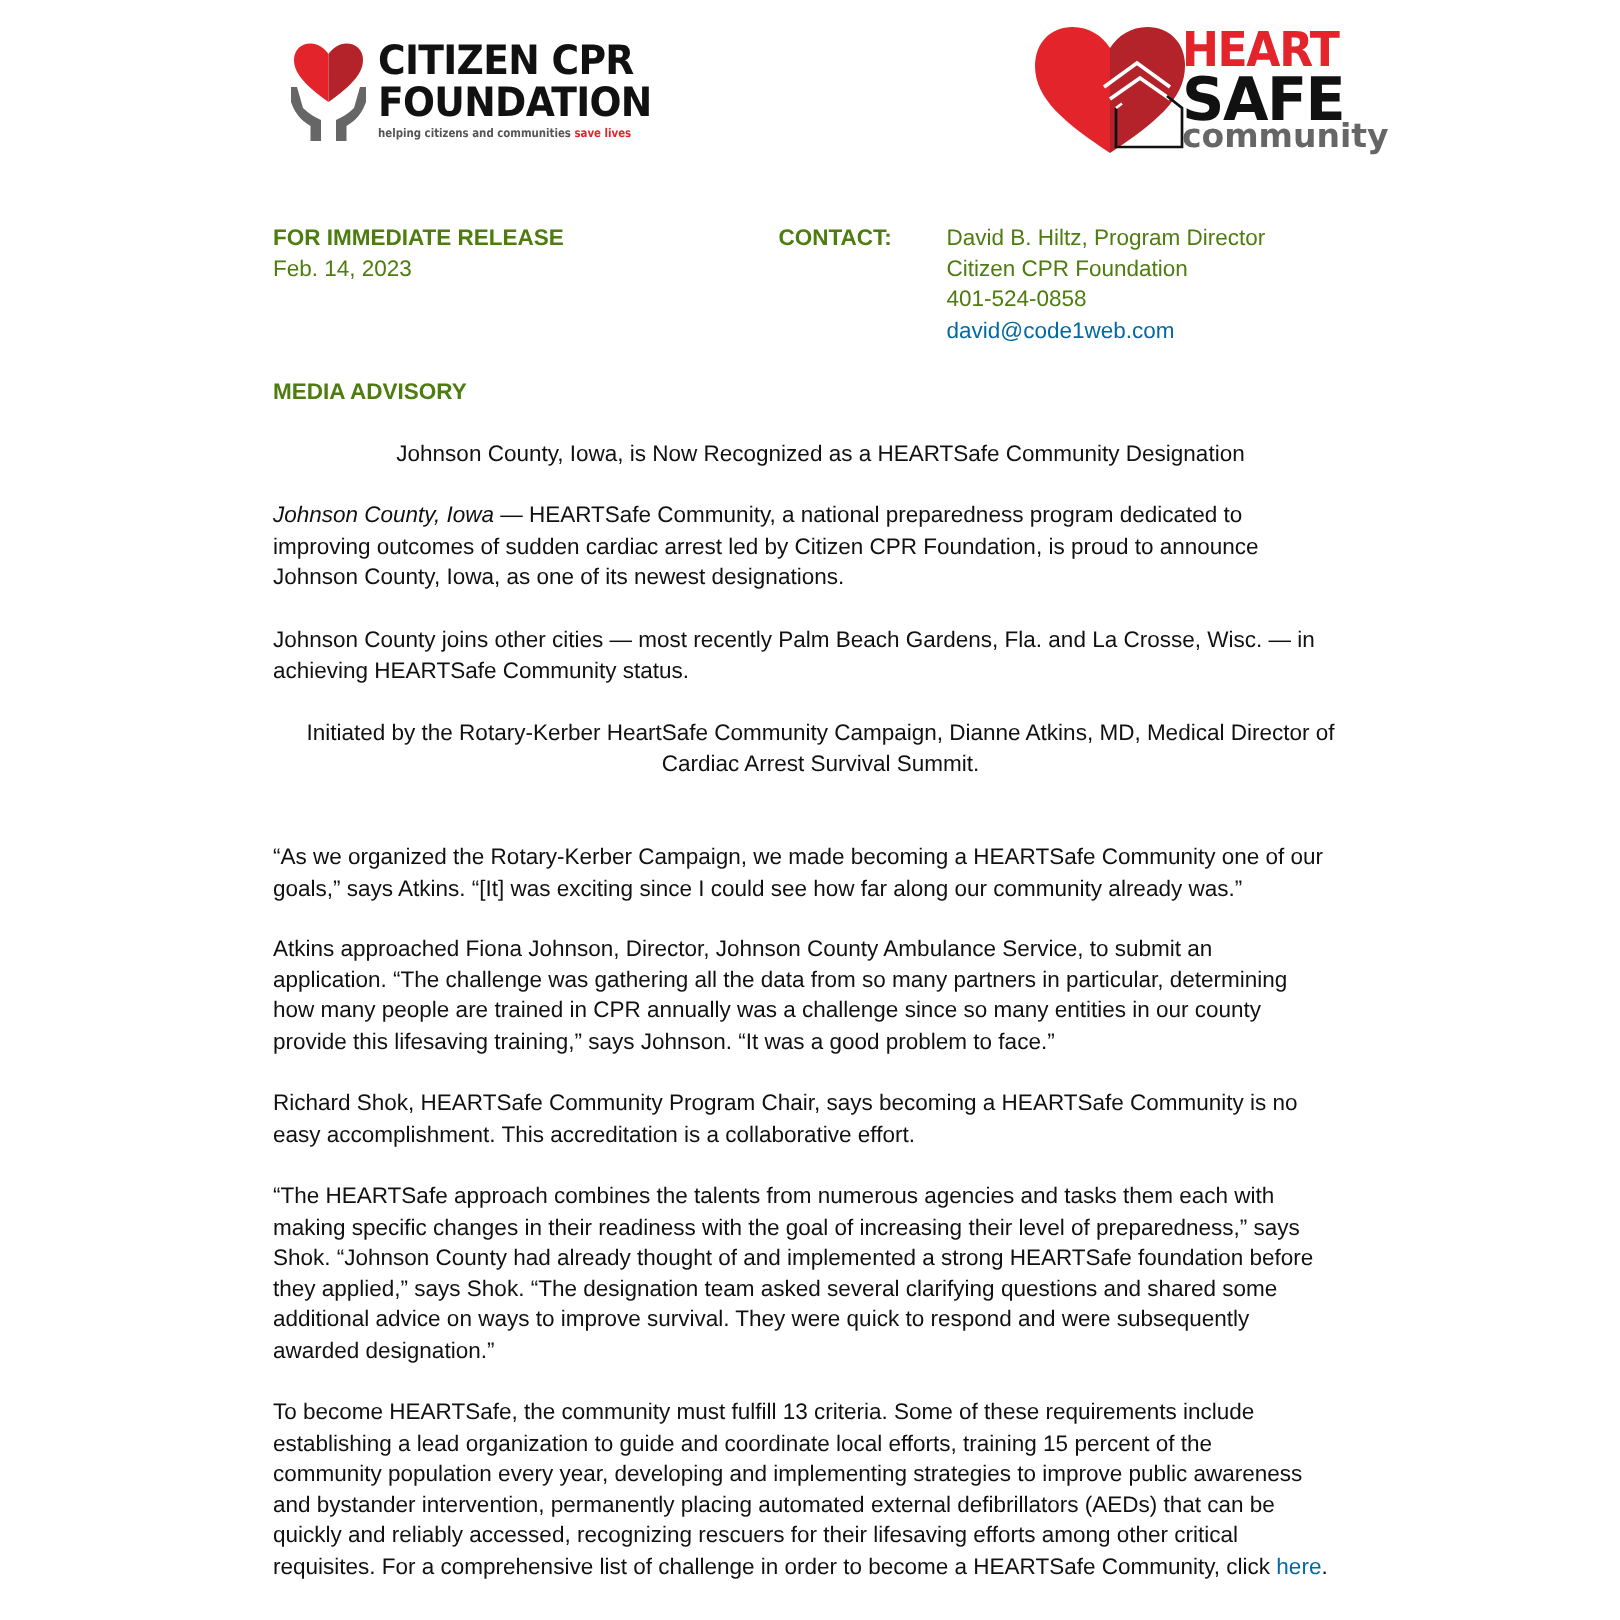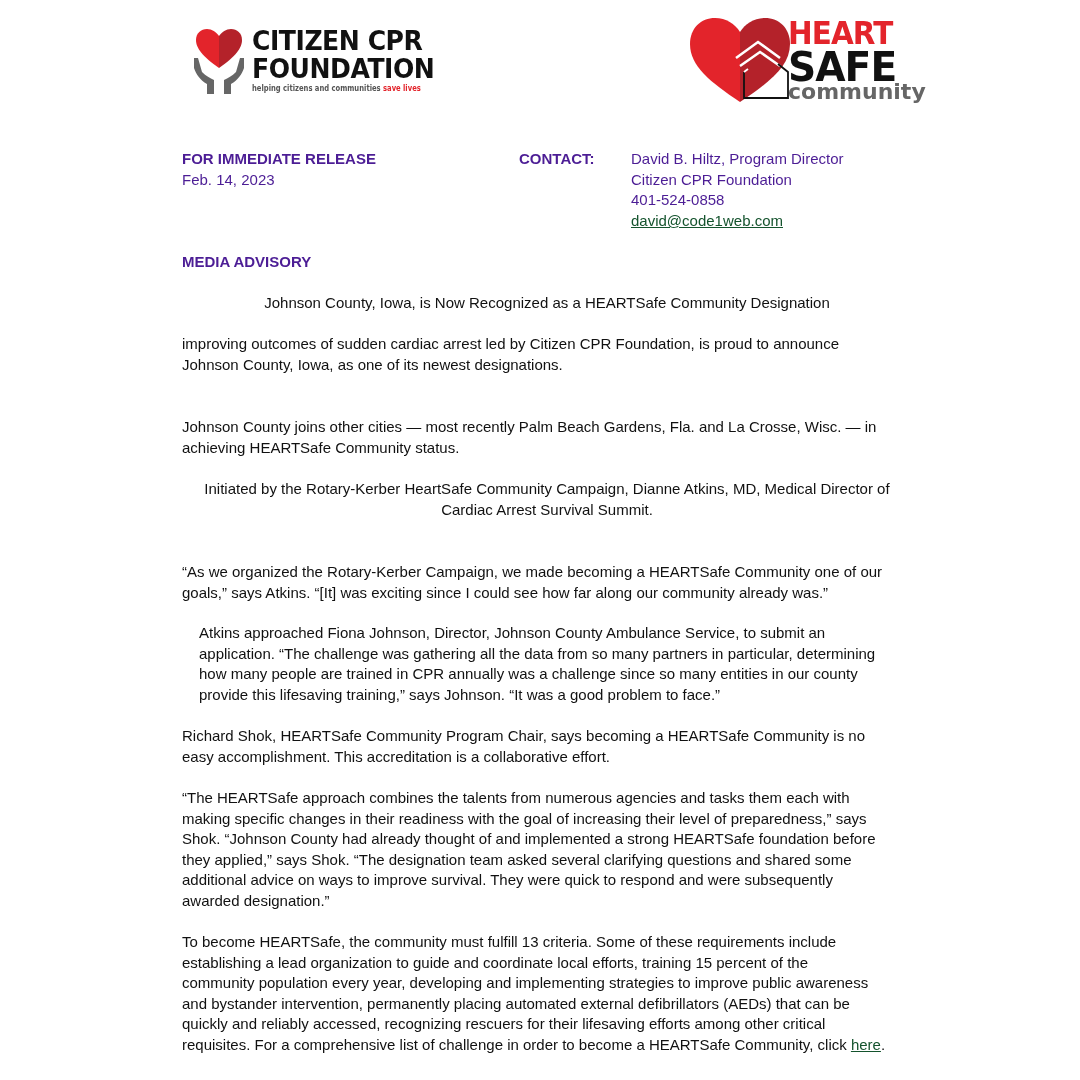--- a/index.html
+++ b/index.html
@@ -103,27 +103,26 @@
       font-size: 22px;
       line-height: 18px;
       color: #666666;
       letter-spacing: 0px;
     }
 
     .text {
       position: absolute;
       font-size: 15px;
       line-height: 20.6px;
-      color: #4c1d95;
+      color: #4d7c0f;
       white-space: nowrap;
     }
     .bold { font-weight: bold; }
     .link {
-      color: #14532d;
-      text-decoration: underline;
+      color: #0369a1;
       cursor: pointer;
     }
     .para {
       position: absolute;
       left: 182px;
       width: 730px;
       font-size: 15px;
       line-height: 20.6px;
       color: #111111;
     }
@@ -176,40 +175,41 @@
 <div class="text" style="left:631px; top:149px;">David B. Hiltz, Program Director</div>
 <div class="text" style="left:631px; top:170px;">Citizen CPR Foundation</div>
 <div class="text" style="left:631px; top:190px;text-align:center;">401-524-0858</div>
 <div class="text link" style="left:631px; top:211px;">david@code1web.com</div>
 
 <div class="text bold" style="left:182px; top:252px;">MEDIA ADVISORY</div>
 
 <div class="headline">Johnson County, Iowa, is Now Recognized as a HEARTSafe Community Designation</div>
 
 <div class="para" style="top:334px;">
+  <span class="line"><span class="italic">Johnson County, Iowa</span><span> — HEARTSafe Community, a national preparedness program dedicated to</span></span>
   <span class="line">improving outcomes of sudden cardiac arrest led by Citizen CPR Foundation, is proud to announce</span>
   <span class="line">Johnson County, Iowa, as one of its newest designations.</span>
 </div>
 
 <div class="para" style="top:417px;">
   <span class="line">Johnson County joins other cities — most recently Palm Beach Gardens, Fla. and La Crosse, Wisc. — in</span>
   <span class="line">achieving HEARTSafe Community status.</span>
 </div>
 
 <div class="para" style="top:479px;text-align:center;">
   <span class="line">Initiated by the Rotary-Kerber HeartSafe Community Campaign, Dianne Atkins, MD, Medical Director of</span>
   <span class="line">Cardiac Arrest Survival Summit.</span>
 </div>
 
 <div class="para" style="top:562px;">
   <span class="line">“As we organized the Rotary-Kerber Campaign, we made becoming a HEARTSafe Community one of our</span>
   <span class="line">goals,” says Atkins. “[It] was exciting since I could see how far along our community already was.”</span>
 </div>
 
-<div class="para" style="top:623px;margin-left:17px;">
+<div class="para" style="top:623px;">
   <span class="line">Atkins approached Fiona Johnson, Director, Johnson County Ambulance Service, to submit an</span>
   <span class="line">application. “The challenge was gathering all the data from so many partners in particular, determining</span>
   <span class="line">how many people are trained in CPR annually was a challenge since so many entities in our county</span>
   <span class="line">provide this lifesaving training,” says Johnson. “It was a good problem to face.”</span>
 </div>
 
 <div class="para" style="top:726px;">
   <span class="line">Richard Shok, HEARTSafe Community Program Chair, says becoming a HEARTSafe Community is no</span>
   <span class="line">easy accomplishment. This accreditation is a collaborative effort.</span>
 </div>

